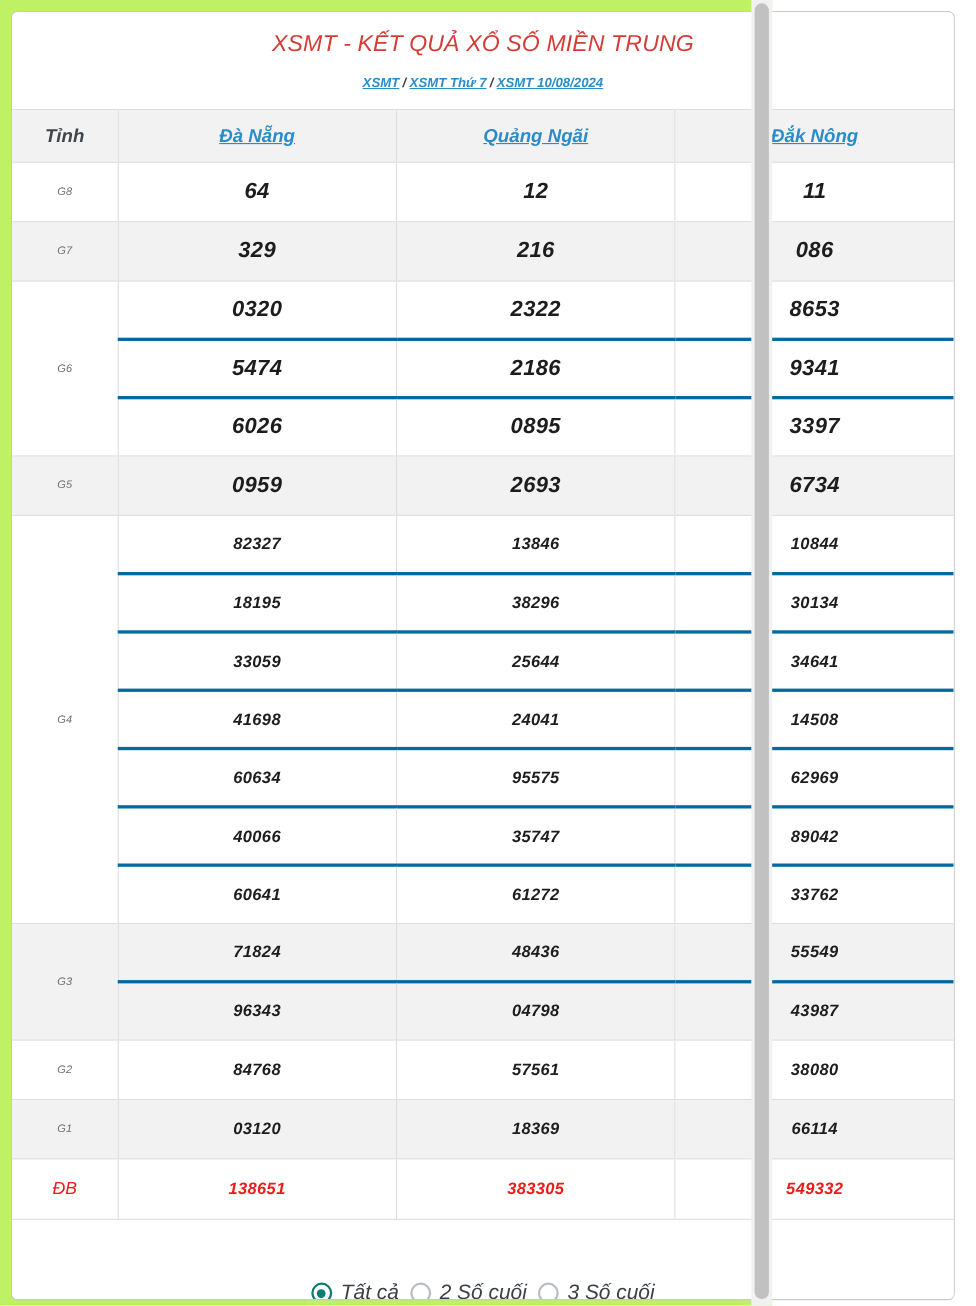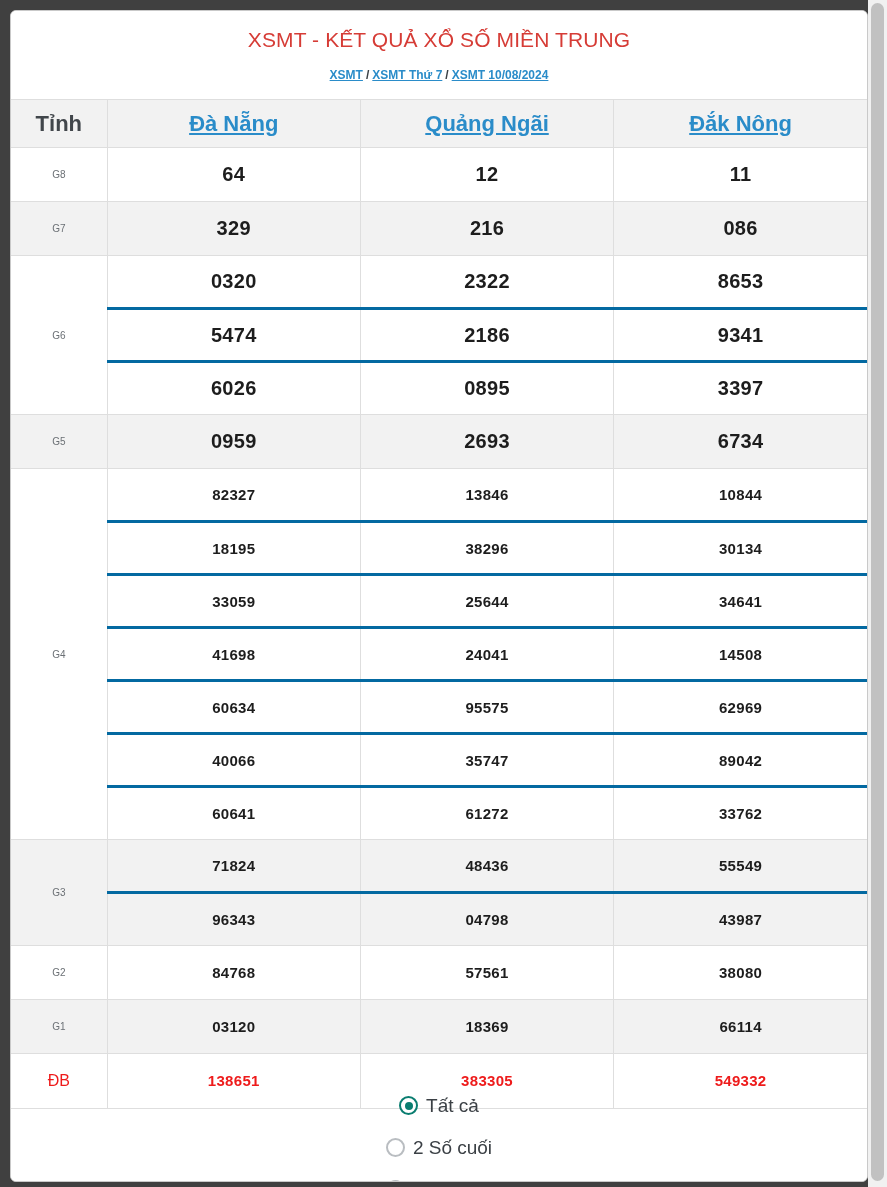--- a/index.html
+++ b/index.html
@@ -4,22 +4,23 @@
 <style>
   * { box-sizing: border-box; margin: 0; padding: 0; }
   html, body {
     width: 887px; height: 1187px;
     background: #ffffff;
     font-family: "Liberation Sans", sans-serif;
     overflow: hidden;
   }
   #root {
     position: relative;
-    width: 887px; height: 1187px;
-    background: #404040;
+    width: 702px; height: 1187px;
+    background: #bef264;
+    font-style: italic;
   }
 
   
   .scrollbar-track {
     position: absolute;
     top: 0; right: 0;
     width: 19px; height: 1187px;
     background: #f1f1f1;
   }
   .scrollbar-thumb {
@@ -85,21 +86,21 @@
     border-top: 1px solid #dedede;
     border-left: 1px solid #dedede;
     text-align: center;
     vertical-align: middle;
   }
   table.res th:first-child, table.res td.lbl { border-left: none; }
 
   thead th {
     background: #f2f2f2;
     height: 48px;
-    font-size: 22px;
+    font-size: 17px;
     font-weight: 700;
     color: #41464b;
   }
   thead th a {
     color: #2a8cc9;
     text-decoration: underline;
   }
 
   tr.stripe > td { background: #f2f2f2; }
   tr.plain  > td { background: #ffffff; }
@@ -124,25 +125,24 @@
   td.db-num { color: #ee1b1b; font-size: 21px; font-weight: 700; }
 
   
   tr.r-sub.cont > td.num { border-top: 3px solid #0369a1; }
 
   
   .foot {
     border-top: 1px solid #dedede;
     height: 79px;
     display: flex;
-    align-items: center;
+    align-items: flex-end;
     justify-content: center;
-    gap: 20px;
+    gap: 10px;
     background: #ffffff;
-    flex-direction: column;
   }
   .radio-opt {
     display: flex;
     align-items: center;
     gap: 8px;
     font-size: 19px;
     color: #3b4045;
     cursor: pointer;
   }
   .radio-dot {

